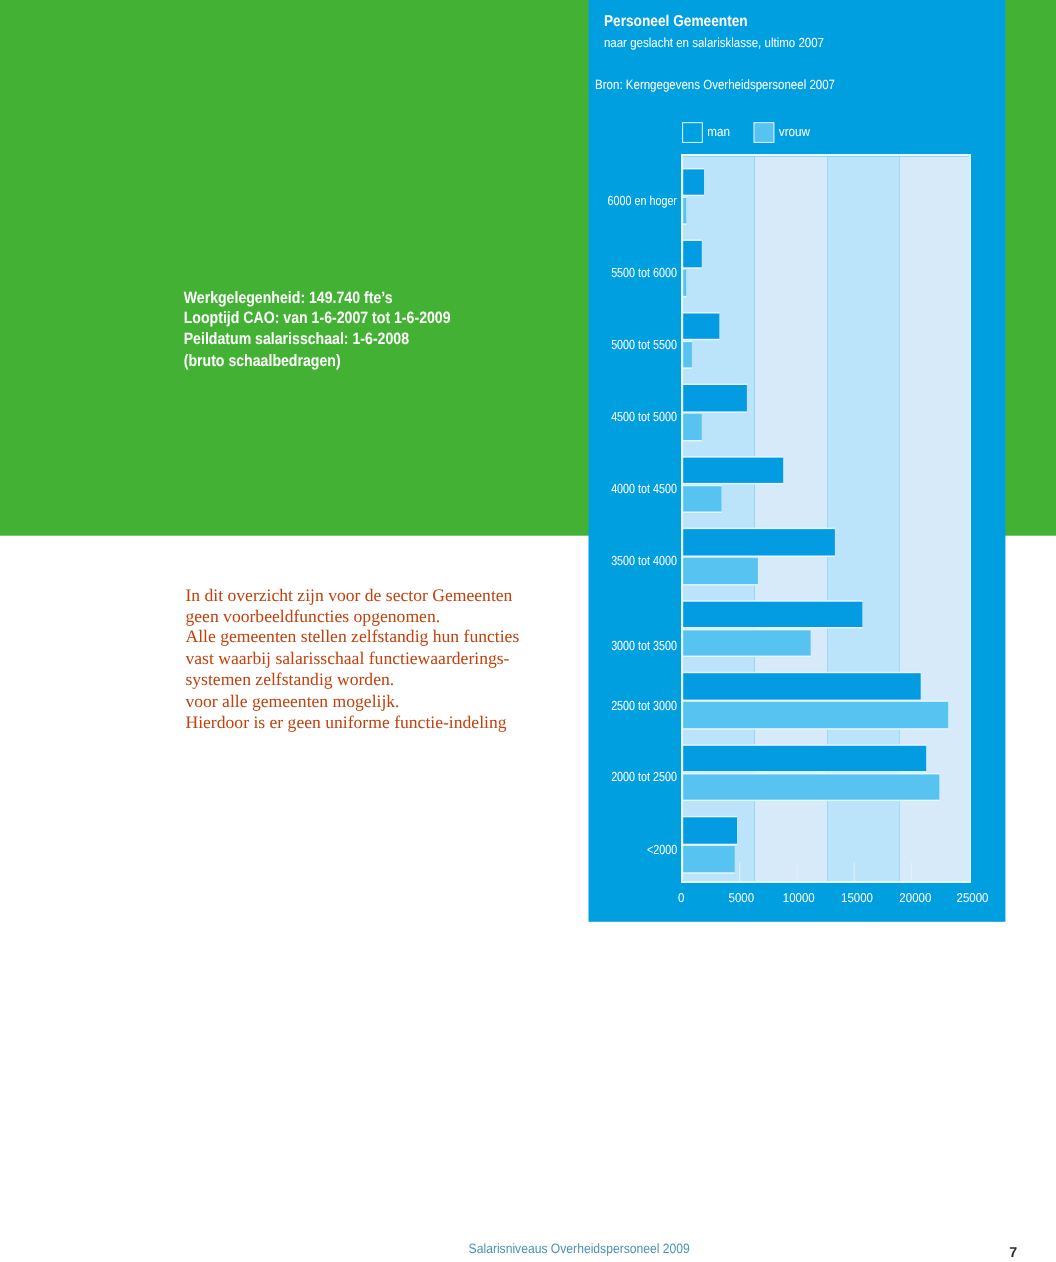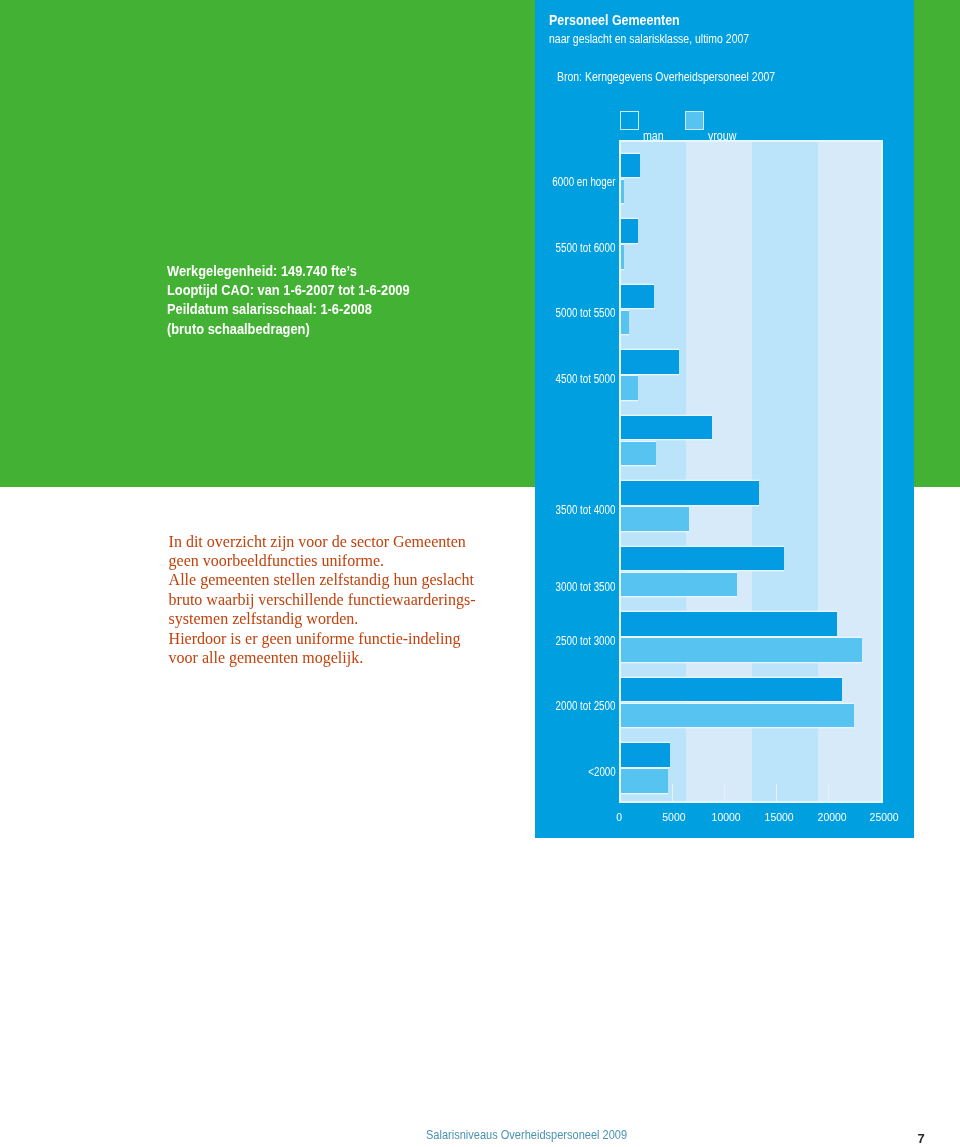--- a/index.html
+++ b/index.html
@@ -8,30 +8,30 @@
   .page{position:absolute;left:0;top:0;width:960px;height:1147px;}
   .green-block{position:absolute;left:0;top:0;width:960px;height:487px;background:#43b134;}
   .blue-panel{position:absolute;left:535px;top:0;width:378.5px;height:838px;background:#009fe0;}
   .cond{display:inline-block;transform:scaleX(0.80);transform-origin:left center;white-space:nowrap;}
   .condc{display:inline-block;transform:scaleX(0.80);transform-origin:center center;white-space:nowrap;}
   .condr{display:inline-block;transform:scaleX(0.80);transform-origin:right center;white-space:nowrap;}
   .h1{position:absolute;left:548.7px;top:12.5px;color:#fff;font-size:14.2px;font-weight:bold;line-height:14.2px;}
   .h1 .cond{transform:scaleX(0.877);}
   .h2{position:absolute;left:548.7px;top:32.3px;color:#fff;font-size:12px;line-height:14.2px;}
   .h2 .cond{transform:scaleX(0.872);}
-  .src{position:absolute;left:557px;top:70.7px;color:#fff;font-size:12.1px;line-height:12.1px;text-align:right;}
+  .src{position:absolute;left:541px;top:70.7px;color:#fff;font-size:12.1px;line-height:12.1px;text-align:right;}
   .src .cond{transform:scaleX(0.865);}
   .legend{position:absolute;left:619.5px;top:110.6px;height:19.2px;}
   .lg-item{position:absolute;top:0;height:19.2px;}
   .lg-man{left:0;}
   .lg-vrouw{left:65.5px;}
   .swatch{position:absolute;left:0;top:0;width:19.2px;height:19.2px;border:1.6px solid #cfe9fa;box-sizing:border-box;display:block;}
   .sw-man{background:transparent;}
   .sw-vrouw{background:#57c3f0;}
-  .lg-label{position:absolute;left:23px;top:0;height:19.2px;line-height:19.2px;color:#fff;font-size:12.1px;margin-top:16px;}
+  .lg-label{position:absolute;left:23px;top:0;height:19.2px;line-height:19.2px;color:#fff;font-size:12.1px;}
   .lg-label .cond{transform:scaleX(0.88);}
   .plot{position:absolute;left:620.4px;top:142px;width:260.9px;height:658.8px;overflow:hidden;}
   .band{position:absolute;top:0;height:100%;}
   .band-a{background:#bbe3fa;}
   .band-b{background:#d6eaf9;}
   .bar{position:absolute;left:0.9px;box-shadow:0 1.3px 0 0 #e8f7fd, 0 -1.3px 0 0 #e8f7fd;}
   .bar-man{background:#039ce2;}
   .bar-vrouw{background:#57c3f0;}
   .tick{position:absolute;bottom:0;width:1.1px;height:17px;background:#e3f2fc;}
   .plot-frame{position:absolute;left:618.6px;top:140.2px;width:264.6px;height:662.6px;box-shadow:inset 0 0 0 2px #e6f8fd;box-sizing:border-box;}
@@ -100,20 +100,21 @@
       <div class="bar bar-vrouw" style="top:561.6px;width:232.87px;height:23.5px"></div>
       <div class="bar bar-vrouw" style="top:627.1px;width:47.11px;height:23.5px"></div>
     </div>
   <div class="plot-frame"></div>
 
   <div class="cat-wrap">
       <div class="cat-label" style="top:176.3px"><span class="condr">6000 en hoger</span></div>
       <div class="cat-label" style="top:241.8px"><span class="condr">5500 tot 6000</span></div>
       <div class="cat-label" style="top:307.3px"><span class="condr">5000 tot 5500</span></div>
       <div class="cat-label" style="top:372.8px"><span class="condr">4500 tot 5000</span></div>
+      <div class="cat-label" style="top:438.3px"><span class="condr">4000 tot 4500</span></div>
       <div class="cat-label" style="top:503.8px"><span class="condr">3500 tot 4000</span></div>
       <div class="cat-label" style="top:581px"><span class="condr">3000 tot 3500</span></div>
       <div class="cat-label" style="top:634.8px"><span class="condr">2500 tot 3000</span></div>
       <div class="cat-label" style="top:700.3px"><span class="condr">2000 tot 2500</span></div>
       <div class="cat-label" style="top:765.8px"><span class="condr">&lt;2000</span></div>
     </div>
   <div class="xaxis">
       <div class="xlabel" style="left:619.3px"><span class="condc">0</span></div>
       <div class="xlabel" style="left:673.8px"><span class="condc">5000</span></div>
       <div class="xlabel" style="left:725.8px"><span class="condc">10000</span></div>
@@ -123,23 +124,23 @@
     </div>
 
   <div class="green-text">
       <div><span class="cond">Werkgelegenheid: 149.740 fte’s</span></div>
       <div><span class="cond">Looptijd CAO: van 1-6-2007 tot 1-6-2009</span></div>
       <div><span class="cond">Peildatum salarisschaal: 1-6-2008</span></div>
       <div><span class="cond">(bruto schaalbedragen)</span></div>
     </div>
   <div class="body-text">
       <div>In dit overzicht zijn voor de sector Gemeenten</div>
-      <div>geen voorbeeldfuncties uniforme.</div>
-      <div>Alle gemeenten stellen zelfstandig hun geslacht</div>
-      <div>bruto waarbij verschillende functiewaarderings-</div>
+      <div>geen voorbeeldfuncties opgenomen.</div>
+      <div>Alle gemeenten stellen zelfstandig hun functies</div>
+      <div>vast waarbij salarisschaal functiewaarderings-</div>
       <div>systemen zelfstandig worden.</div>
+      <div>voor alle gemeenten mogelijk.</div>
       <div>Hierdoor is er geen uniforme functie-indeling</div>
-      <div>voor alle gemeenten mogelijk.</div>
     </div>
 
   <div class="footer-title"><span class="cond">Salarisniveaus Overheidspersoneel 2009</span></div>
   <div class="footer-page">7</div>
 </div>
 
 </body></html>

